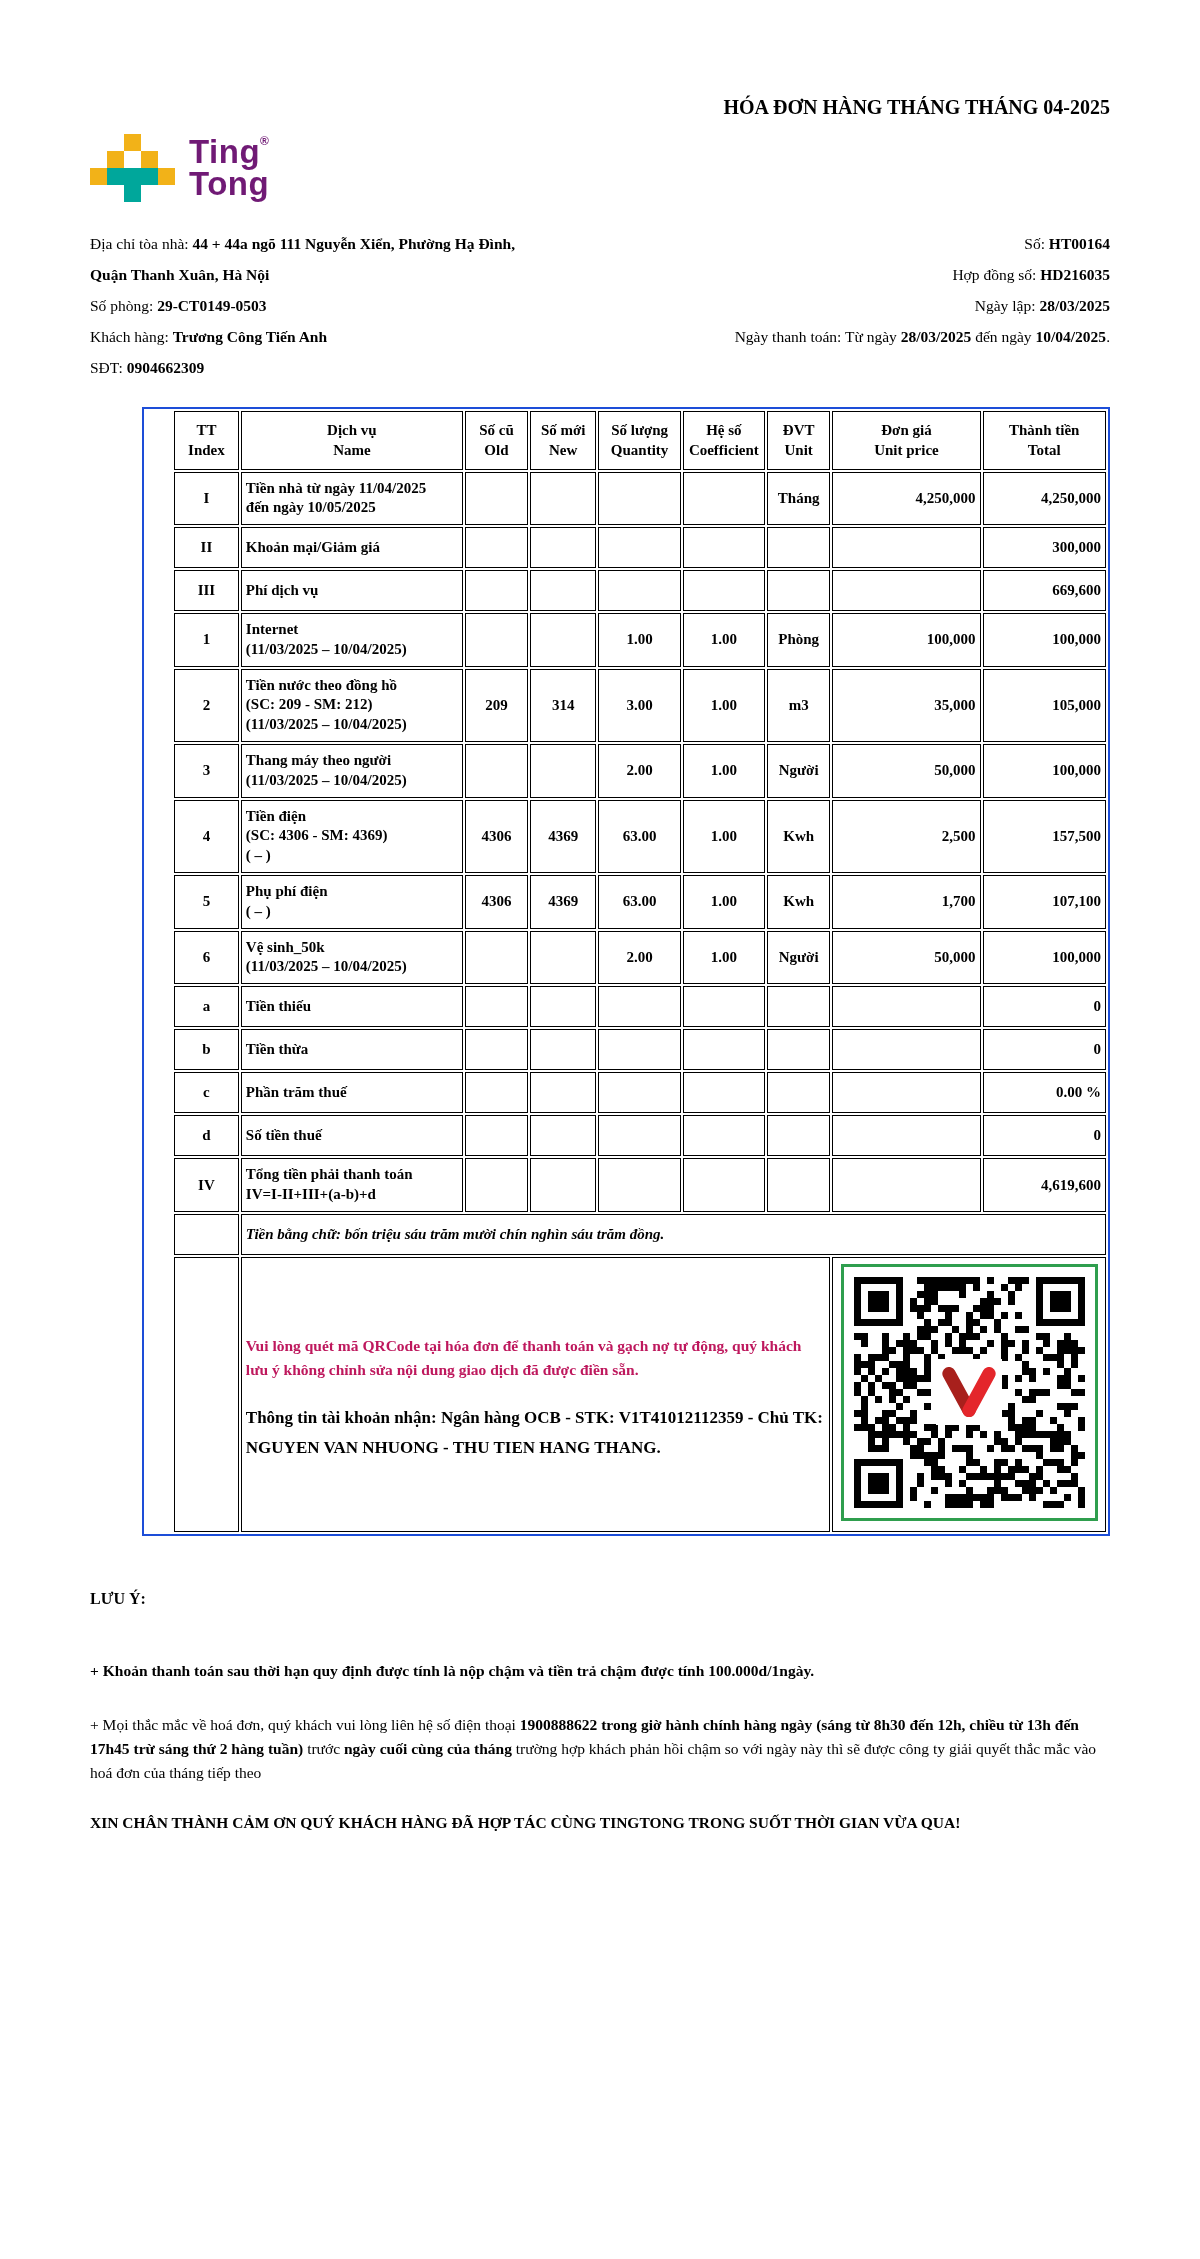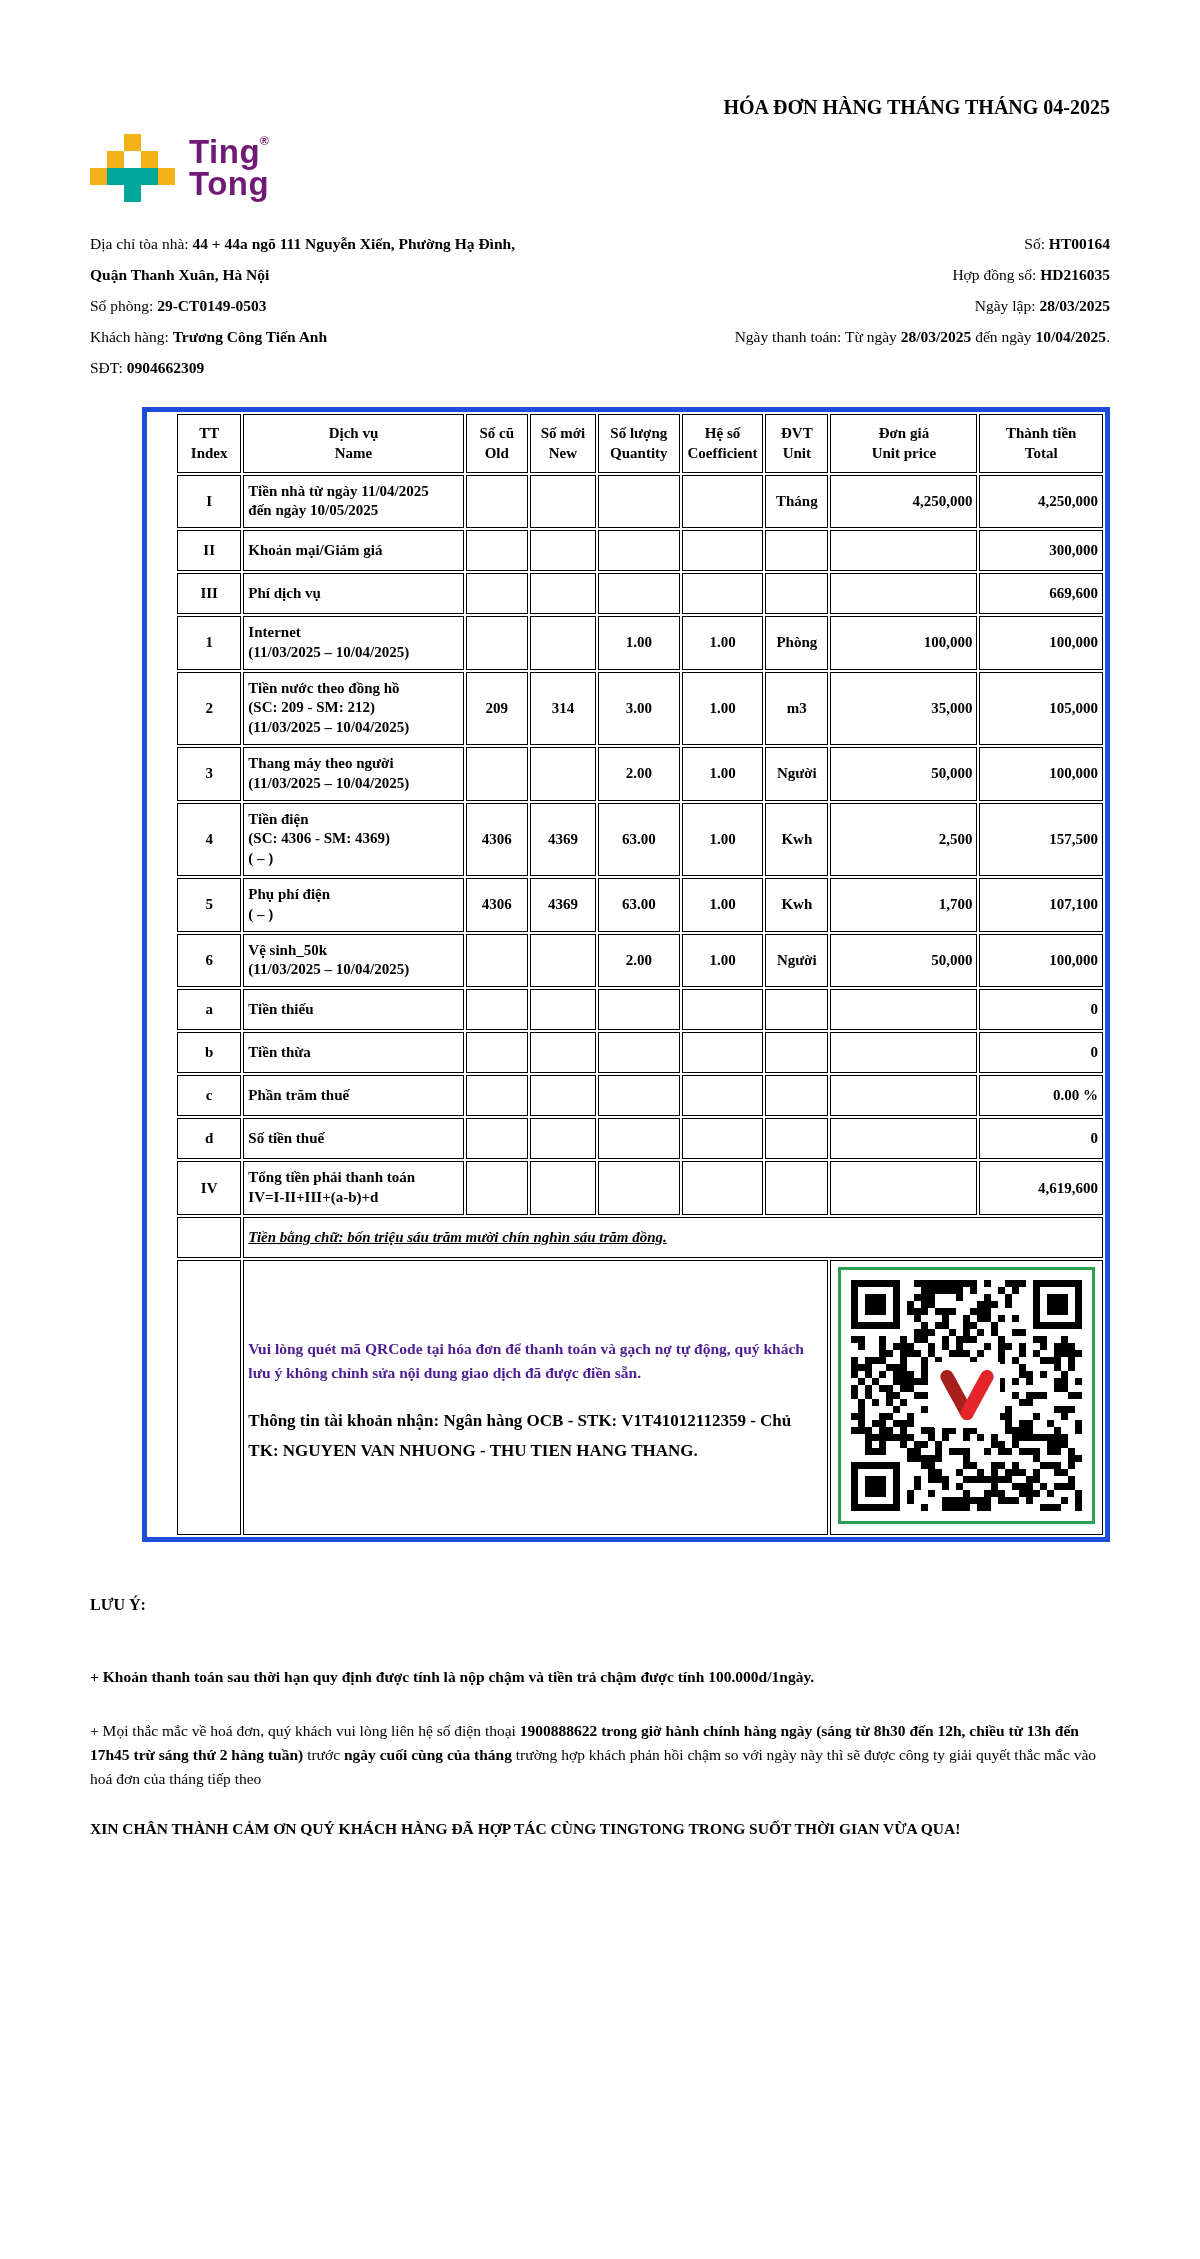--- a/index.html
+++ b/index.html
@@ -17,36 +17,36 @@
   .logo-text sup{font-size:12px;vertical-align:18px;}
   .doc-title{width:400px;text-align:right;font-weight:bold;font-size:20px;line-height:1.5;margin-top:4px;}
 
   
   .info-row{display:flex;justify-content:space-between;margin-top:26px;font-size:15.5px;line-height:31px;}
   .info-left{width:530px;}
   .info-right{flex:1;text-align:right;white-space:nowrap;}
   .info-line b{font-weight:bold;}
 
   
-  table.inv{border-collapse:separate;border-spacing:2px;margin-left:52px;margin-top:24px;width:968px;background:#fff;border:5px solid #1d4ed8;padding-left:28px;}
+  table.inv{border-collapse:separate;border-spacing:2px;margin-left:52px;margin-top:24px;width:968px;background:#fff;border:2px solid #1d4ed8;padding-left:28px;}
   table.inv th,table.inv td{border:1px solid #000;font-size:15px;font-weight:bold;vertical-align:middle;padding:6px 4px;background:#fff;}
   table.inv th{text-align:center;white-space:pre-line;line-height:1.35;padding:8px 2px;}
   td.c-tt{text-align:center;}
   td.c-name{text-align:left;padding-left:9px;padding-right:6px;white-space:pre-line;line-height:1.32;}
   td.c-old,td.c-new,td.c-qty,td.c-coeff,td.c-unit{text-align:center;}
   td.c-price{text-align:right;padding-right:10px;}
   td.c-total{text-align:right;padding-right:8px;}
   table.inv td{height:27px;}
-  td.words-cell{text-align:left;padding:9px 10px;font-weight:normal;font-style:italic;text-decoration:underline;}
+  td.words-cell{text-align:left;padding:9px 10px;font-weight:normal;font-style:italic;}
   td.words-cell b{font-weight:bold;}
   td.empty-cell{}
 
   
   td.qr-text-cell{font-weight:normal;text-align:left;vertical-align:middle;padding:14px 26px 14px 12px;}
-  .red-note{color:#4c1d95;font-size:15.5px;line-height:1.5;margin:8px 0 22px 0;}
+  .red-note{color:#be185d;font-size:15.5px;line-height:1.5;margin:8px 0 22px 0;}
   .acct{font-size:17px;line-height:1.75;margin:0;}
   .acct b{font-weight:bold;}
   td.qr-cell{text-align:center;vertical-align:middle;padding:10px 4px;}
   .qr-box{display:inline-block;position:relative;border:3px solid #2F9E4E;padding:10px;background:#fff;}
   .qr-box svg{display:block;}
   .v-mark{position:absolute;left:50%;top:50%;transform:translate(-50%,-50%);width:66px;height:66px;background:#fff;display:flex;align-items:center;justify-content:center;}
 
   
   .notes{margin-top:54px;font-size:15.5px;}
   .notes .heading{font-weight:bold;font-size:16px;}

